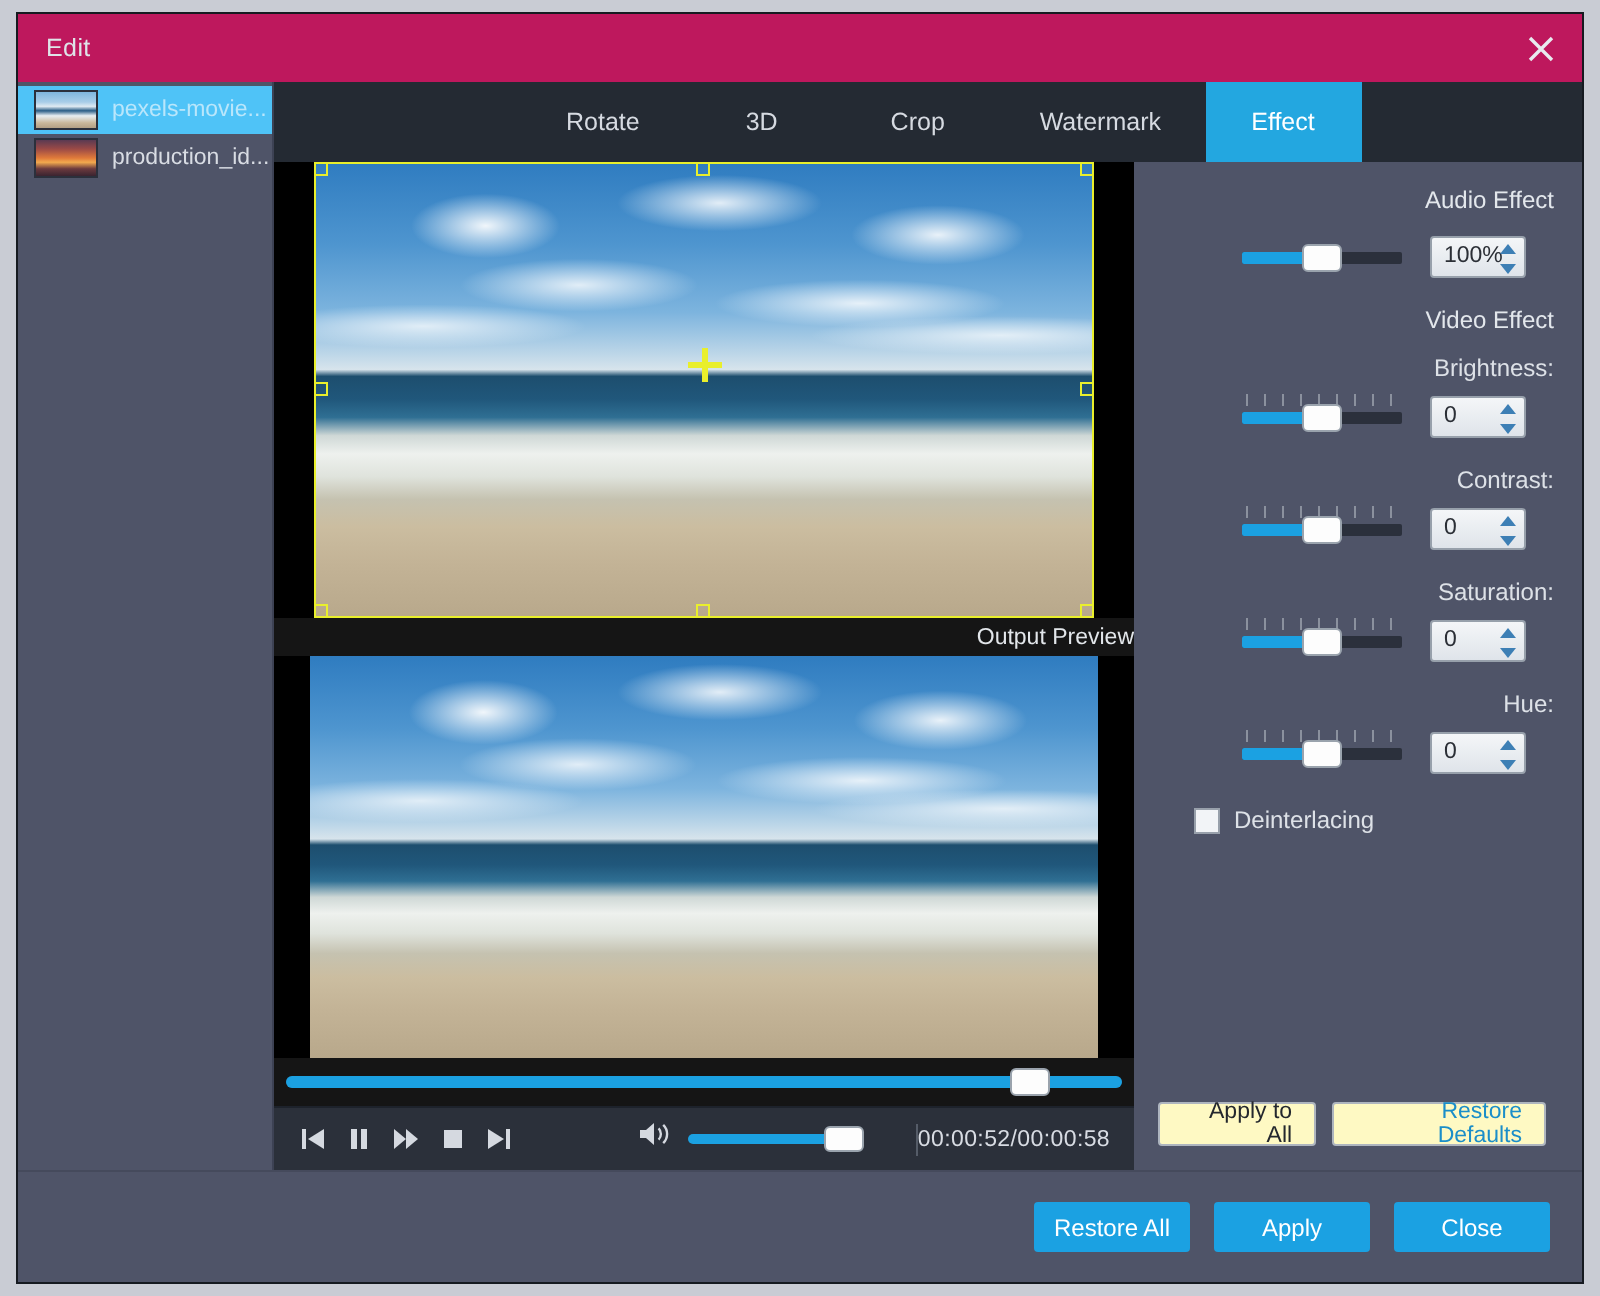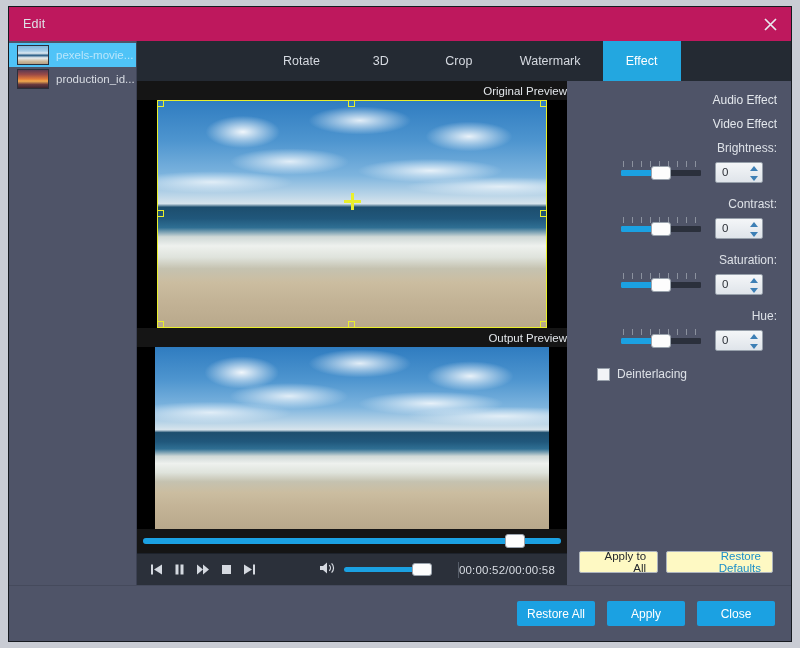--- a/index.html
+++ b/index.html
@@ -341,21 +341,20 @@
         <div class="tab">3D</div>
         <div class="tab">Crop</div>
         <div class="tab">Watermark</div>
         <div class="tab active">Effect</div>
       </div>
 
       <div id="work">
 
         <div id="preview-col">
 
-          <div class="preview-label">Original Preview</div>
 
           <div id="orig-stage">
             <div class="beach" id="orig-img"></div>
             <div class="crop-rect">
               <i class="handle h-tl"></i>
               <i class="handle h-tc"></i>
               <i class="handle h-tr"></i>
               <i class="handle h-ml"></i>
               <i class="handle h-mr"></i>
               <i class="handle h-bl"></i>
@@ -424,20 +423,34 @@
 
             <div id="sep-bar"></div>
             <span id="time-text">00:00:52/00:00:58</span>
           </div>
         </div>
 
         <div id="settings">
 
           <div class="group-title">Audio Effect</div>
 
+          <div class="ctl-row">
+            <div class="slider">
+              <div class="track"></div>
+              <div class="fill" style="width:40px"></div>
+              <div class="knob" style="left:30px"></div>
+            </div>
+            <div class="numbox">
+              <span>100%</span>
+              <span class="spin">
+                  <i class="up"></i>
+                  <i class="dn"></i>
+                </span>
+            </div>
+          </div>
 
           <div class="group-title">Video Effect</div>
 
           <div class="ctl-label">Brightness:</div>
           <div class="ctl-row">
             <div class="slider tickslider">
               <div class="ticks">
                   <i style="left: 2px;"></i>
                   <i style="left: 11px;"></i>
                   <i style="left: 20px;"></i>

